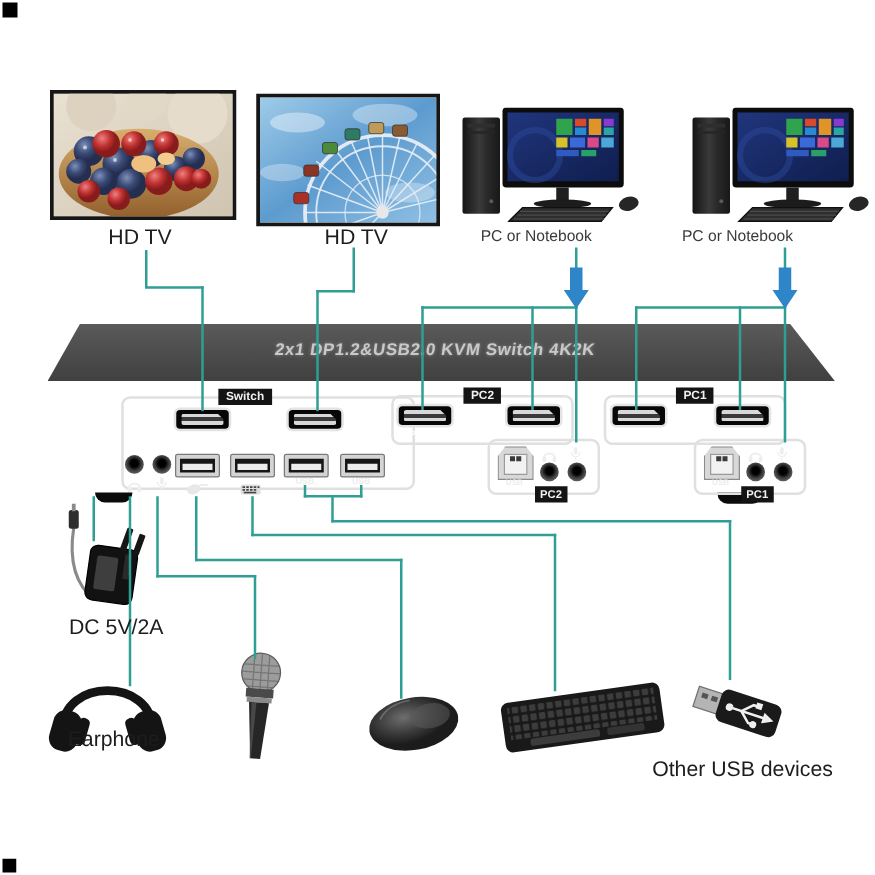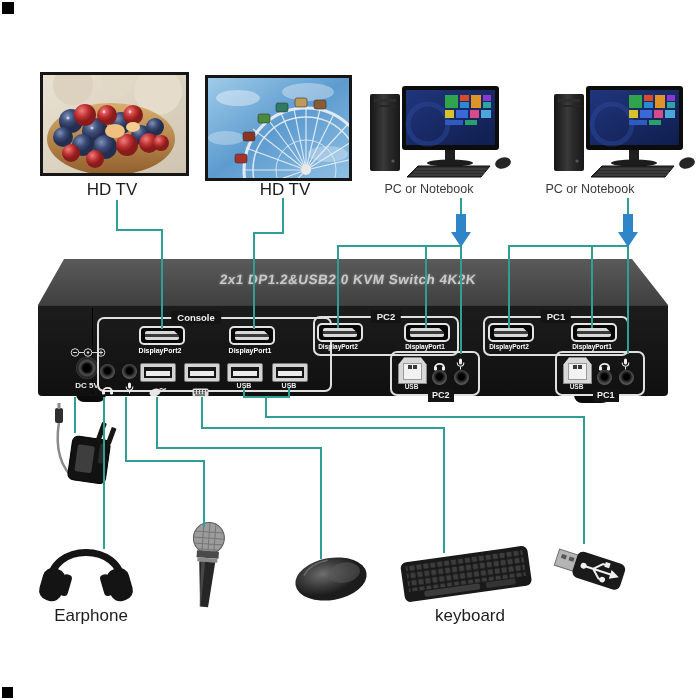--- a/index.html
+++ b/index.html
@@ -227,41 +227,23 @@
     </svg>
   </div>
   <div class="cap-sm" style="left:528px;top:182px;width:124px">PC or Notebook</div>
 
   <div class="dev-top">
     <div class="dev-title">2x1 DP1.2&amp;USB2.0 KVM Switch 4K2K</div>
   </div>
   <div class="foot" style="left:76px;top:394px;width:30px;height:8px"></div>
   <div class="foot" style="left:574px;top:394px;width:36px;height:9px"></div>
 
-  <div class="dev-face">
-    <div class="abs" style="left:54px;top:2px;width:1px;height:86px;background:#010101"></div>
-
-    <div class="abs" style="left:32px;top:38px">
-      <svg width="36" height="11" viewBox="0 0 36 11">
-          <g stroke="#d8d8d8" fill="none" stroke-width="1">
-        <circle cx="5" cy="5.5" r="3.8"></circle>
-            <circle cx="18" cy="5.5" r="3.8"></circle>
-            <circle cx="31" cy="5.5" r="3.8"></circle>
-        <path d="M9 5.5 H14 M22 5.5 H27 M3 5.5 H7 M29 5.5 H33 M31 3.5 V7.5"></path>
-      </g>
-          <circle cx="18" cy="5.5" r="1.2" fill="#d8d8d8"></circle>
-        </svg>
-    </div>
-    <div class="abs" style="left:38px;top:51px;width:22px;height:22px;border-radius:50%;
-      background:radial-gradient(circle,#000 24%,#4e4e4e 46%,#222 62%,#585858 78%,#101010 92%)"></div>
-    <div class="ulbl" style="left:26px;top:76px;width:46px;font-size:8px">DC 5V</div>
-  </div>
 
   <div class="gbox" style="left:97px;top:317px;width:231px;height:71px">
-    <div class="gbox-lbl" style="left:42%">Console</div>
+    <div class="gbox-lbl" style="left:42%">Switch</div>
     <div class="dp" style="left:40px;top:7px">
         <div class="dp-in"></div>
       </div>
     <div class="dp" style="left:130px;top:7px">
         <div class="dp-in"></div>
       </div>
     <div class="plbl" style="left:11px;top:28px;width:100px">DisplayPort2</div>
     <div class="plbl" style="left:101px;top:28px;width:100px">DisplayPort1</div>
     <div class="jack" style="left:1px;top:45px"></div>
     <div class="jack" style="left:23px;top:45px"></div>
@@ -450,33 +432,34 @@
           <rect x="28" y="36" width="38" height="44" rx="6" fill="#121212" stroke="#000"></rect>
           <rect x="34" y="44" width="17" height="27" rx="2" fill="#3e3e3e"></rect>
           <rect x="56" y="40" width="5" height="20" rx="1" fill="#2a2a2a"></rect>
         </g>
       <g fill="#161616">
           <rect x="57" y="20" width="5" height="19" rx="1" transform="rotate(20 59 29)"></rect>
           <rect x="67" y="25" width="5" height="17" rx="1" transform="rotate(20 69 33)"></rect>
         </g>
     </svg>
   </div>
+  <div class="cap" style="left:28px;top:492px;width:130px">DC 5V/2A</div>
 
   <div class="abs" style="left:36px;top:524px;z-index:5">
     <svg width="100" height="84" viewBox="0 0 100 84">
       <path d="M14 60 C14 18 86 18 86 60" fill="none" stroke="#141414" stroke-width="7"></path>
       <g fill="#141414">
         <rect x="5" y="44" width="23" height="33" rx="10" transform="rotate(16 16 60)"></rect>
         <rect x="72" y="44" width="23" height="33" rx="10" transform="rotate(-16 84 60)"></rect>
         <rect x="25" y="50" width="9" height="22" rx="4" transform="rotate(16 29 61)"></rect>
         <rect x="66" y="50" width="9" height="22" rx="4" transform="rotate(-16 71 61)"></rect>
       </g>
     </svg>
   </div>
-  <div class="cap" style="left:31px;top:606px;width:120px">Earphone</div>
+  <div class="cap" style="left:31px;top:582px;width:120px">Earphone</div>
 
   <div class="abs" style="left:183px;top:521px;z-index:5">
     <svg width="48" height="88" viewBox="0 0 48 88">
       <g transform="rotate(4 24 44)">
         <circle cx="24" cy="17" r="15.5" fill="#9c9c9c" stroke="#5a5a5a"></circle>
         <g stroke="#6e6e6e" stroke-width="1" fill="none" opacity=".85">
           <path d="M10 11 H38 M8.6 17 H39.4 M10 23 H38 M13 28.5 H35 M18 3 V31 M24 1.5 V32.5 M30 3 V31"></path>
         </g>
         <rect x="13" y="30" width="22" height="7" fill="#4a4a4a"></rect>
         <rect x="14" y="37" width="20" height="4" fill="#8a8a8a"></rect>
@@ -511,33 +494,33 @@
           </pattern>
         </defs>
       <g transform="rotate(-8 70 31)">
         <rect x="6" y="12" width="128" height="40" rx="6" fill="#191919"></rect>
         <rect x="11" y="16" width="118" height="26" fill="url(#kp)"></rect>
         <rect x="26" y="43" width="56" height="6" rx="2" fill="#3c3c3c"></rect>
         <rect x="88" y="43" width="30" height="6" rx="2" fill="#333"></rect>
       </g>
     </svg>
   </div>
-  <div class="cap" style="left:408px;top:606px;width:124px">keyboard</div>
 
   <div class="abs" style="left:545px;top:534px;z-index:5">
     <svg width="95" height="70" viewBox="0 0 95 70">
       <g transform="rotate(18 47 35)">
         <rect x="10" y="26" width="21" height="17" fill="#b4b4b4" stroke="#6e6e6e"></rect>
         <rect x="14" y="30" width="5" height="4" fill="#555"></rect>
           <rect x="22" y="30" width="5" height="4" fill="#555"></rect>
         <rect x="29" y="21" width="50" height="27" rx="6" fill="#1a1a1a"></rect>
         <g stroke="#f0f0f0" stroke-width="2" fill="none">
             <path d="M38 34.5 H68 M48 34.5 L56 27 H60 M48 34.5 L56 42 H59"></path>
           </g>
         <circle cx="38" cy="34.5" r="3" fill="#f0f0f0"></circle>
         <rect x="58" y="24" width="5" height="5" fill="#f0f0f0"></rect>
         <circle cx="60" cy="42" r="2.8" fill="#f0f0f0"></circle>
         <polygon points="66,30 75,34.5 66,39" fill="#f0f0f0"></polygon>
       </g>
     </svg>
   </div>
+  <div class="cap" style="left:516px;top:606px;width:156px">Other USB devices</div>
 
 </div>
 
 </body></html>

